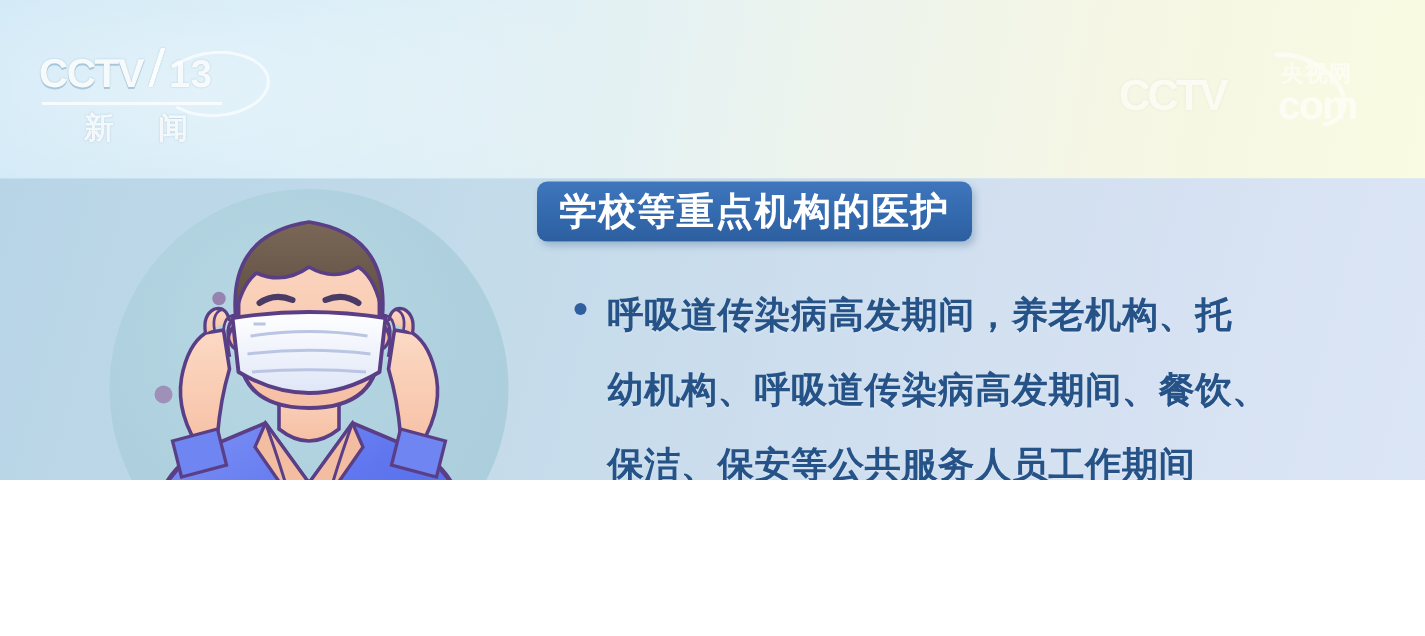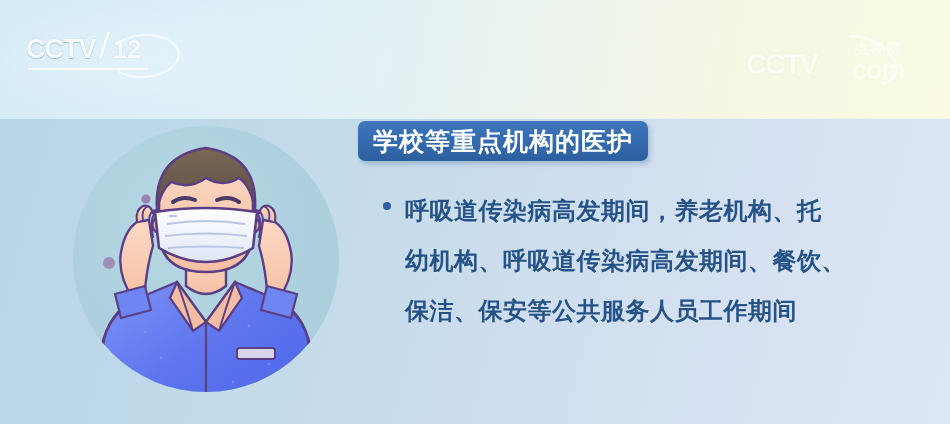--- a/index.html
+++ b/index.html
@@ -3,21 +3,21 @@
 <meta charset="utf-8">
 <style>
   html, body {
     margin: 0;
     padding: 0;
     background: #ffffff;
   }
   #stage {
     position: relative;
     width: 950px;
-    height: 424px;
+    height: 320px;
     overflow: hidden;
     font-family: "Liberation Sans", "DejaVu Sans", sans-serif;
     background: #cfe6f5;
   }
 
   
   #top-strip {
     position: absolute;
     left: 0; top: 0;
     width: 950px; height: 119px;
@@ -237,24 +237,25 @@
 
 <div id="stage">
 
   <div id="top-strip"></div>
   <div id="top-strip-sheen"></div>
 
   <div id="cctv13-logo">
     <div class="logo-row">
       <span class="cctv-word">CCTV</span>
       <span class="slash"></span>
-      <span class="thirteen">12</span>
+      <span class="thirteen">13</span>
     </div>
     <div class="oval"></div>
     <div class="underline"></div>
+    <div class="xinwen">新 闻</div>
   </div>
 
   <div id="cctv-com-watermark">
     <span class="wm-cctv">CCTV</span>
     <span class="wm-swoosh"></span>
     <span class="wm-cn">央视网</span>
     <span class="wm-com">com</span>
   </div>
 
   <div id="main-panel"></div>

